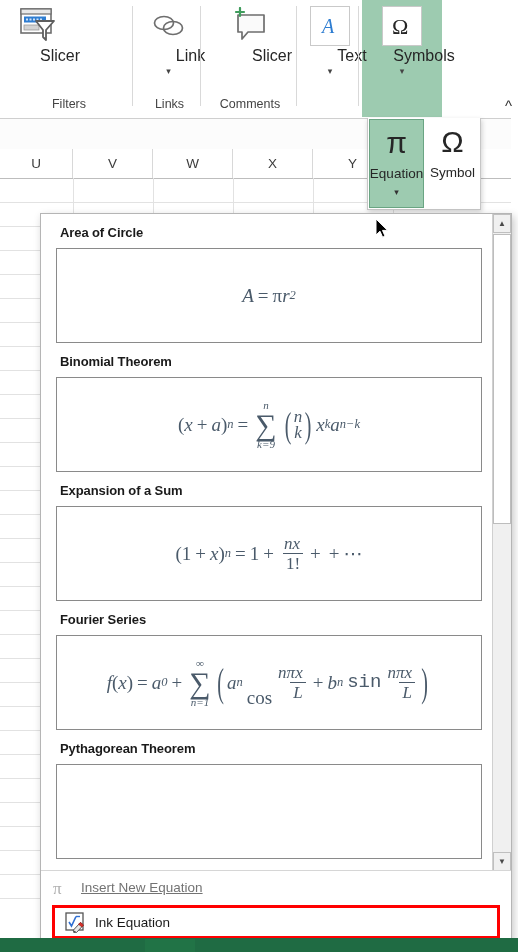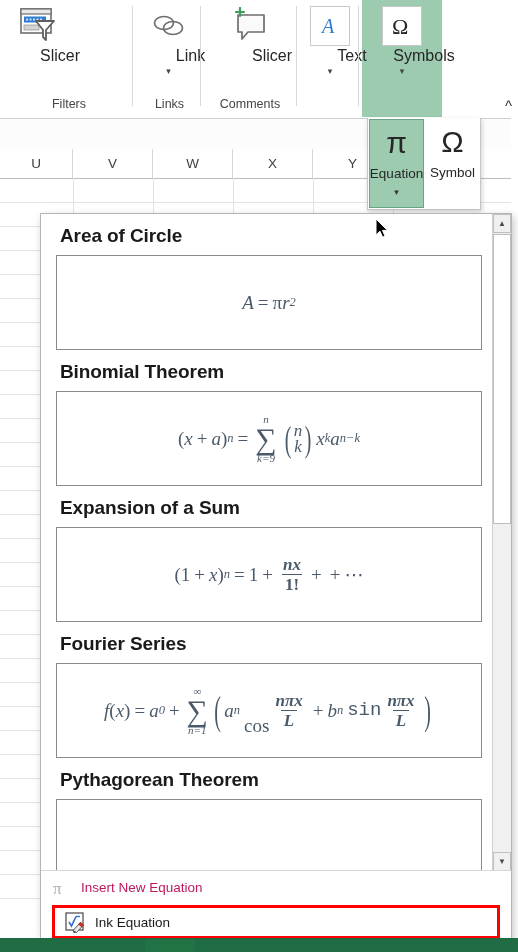--- a/index.html
+++ b/index.html
@@ -197,21 +197,21 @@
     overflow: hidden;
   }
   #gallery-scrollarea {
     position: absolute;
     left: 0; top: 0;
     width: 452px; height: 657px;
     overflow: hidden;
   }
   .gal-item { position: relative; }
   .gal-title {
-    font-size: 19px;
+    font-size: 13px;
     font-weight: bold;
     color: #1a1a1a;
     padding: 11px 0 8px 19px;
     letter-spacing: -0.1px;
   }
   .gal-box {
     margin: 0 11px 0 15px;
     height: 95px;
     border: 1px solid #8a8a8a;
     background: #ffffff;
@@ -259,24 +259,23 @@
   }
   .bigop .glyph {
     font-size: 30px;
     line-height: 28px;
     font-style: normal;
   }
   
   .frac {
     display: inline-flex;
     flex-direction: column;
-    align-items: center;
+    align-items: flex-end;
     margin: 12px 3px;
     vertical-align: middle;
-    font-weight: bold;
   }
   .frac .num { padding: 0 3px 1px 3px; font-size: 17px; }
   .frac .den {
     padding: 1px 3px 0 3px;
     border-top: 1.2px solid #4a5a6a;
     font-size: 17px;
   }
   
   .binom {
     display: inline-flex;
@@ -364,21 +363,21 @@
   .fc-ico {
     width: 40px;
     display: flex;
     align-items: center;
     justify-content: center;
   }
   .fc-lbl {
     font-size: 13.5px;
     color: #1a1a1a;
   }
-  .fc-lbl.disabled { color: #be185d; }
+  .fc-lbl.disabled { color: #737373; text-decoration: underline; }
 
   
   #statusbar {
     position: absolute;
     left: 0; bottom: 0;
     width: 518px; height: 14px;
     background: #1f6b43;
   }
   #statusbar-tab {
     position: absolute;

